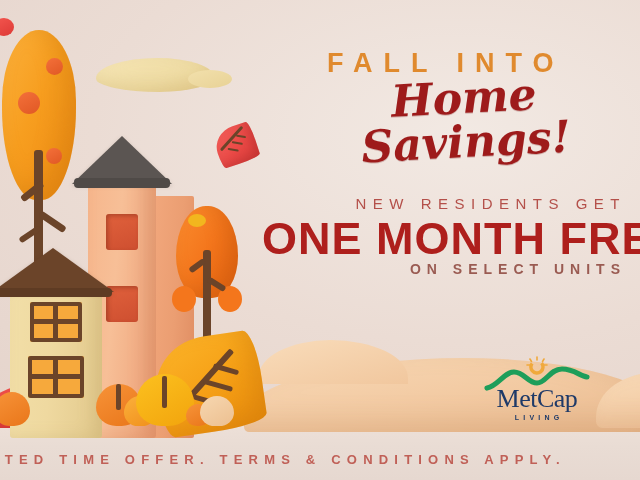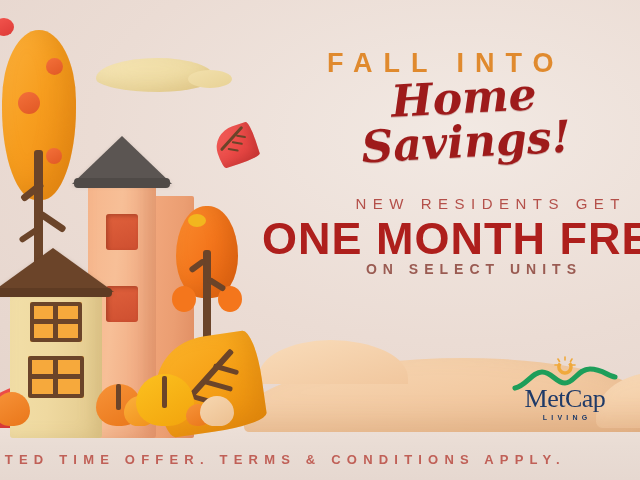--- a/index.html
+++ b/index.html
@@ -181,32 +181,32 @@
     left:316px;top:196px;width:310px;text-align:right;
     color:#B4504A;font-size:15px;font-weight:normal;letter-spacing:6.5px;
     text-indent:6.5px;line-height:1;
   }
   .one-month{
     left:262px;top:216px;width:420px;text-align:left;
     color:#AE1F1C;font-size:45px;font-weight:bold;letter-spacing:1px;
     line-height:1;white-space:nowrap;
   }
   .on-select{
-    left:316px;top:262px;width:310px;text-align:center;
+    left:316px;top:262px;width:310px;text-align:right;
     color:#9A5B52;font-size:14px;font-weight:bold;letter-spacing:6px;
     text-indent:6px;line-height:1;
   }
   .disclaimer{
     position:absolute;left:-46px;top:452px;width:560px;text-align:left;
     color:#C06057;font-size:13px;font-weight:bold;letter-spacing:6.2px;
     white-space:nowrap;
   }
 
   
-  .logo{position:absolute;left:512px;top:356px;width:106px;height:80px;}
+  .logo{position:absolute;left:484px;top:356px;width:106px;height:80px;}
   .logo-hills{position:absolute;left:0;top:0;width:106px;height:36px;}
   .logo-word{
     position:absolute;left:0;top:30px;width:106px;text-align:center;
     color:#1F3A68;font-family:"Liberation Serif", serif;
     font-size:26px;line-height:1;letter-spacing:-0.5px;
   }
   .logo-sub{
     position:absolute;left:0;top:58px;width:106px;text-align:center;
     color:#1F3A68;font-size:7px;font-weight:bold;letter-spacing:4.2px;
     text-indent:4.2px;

